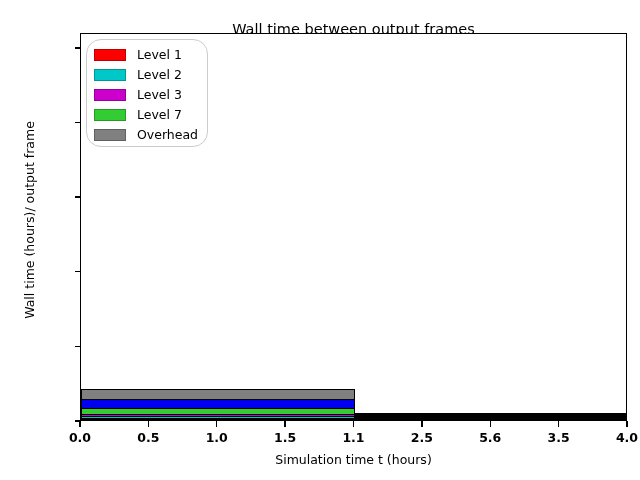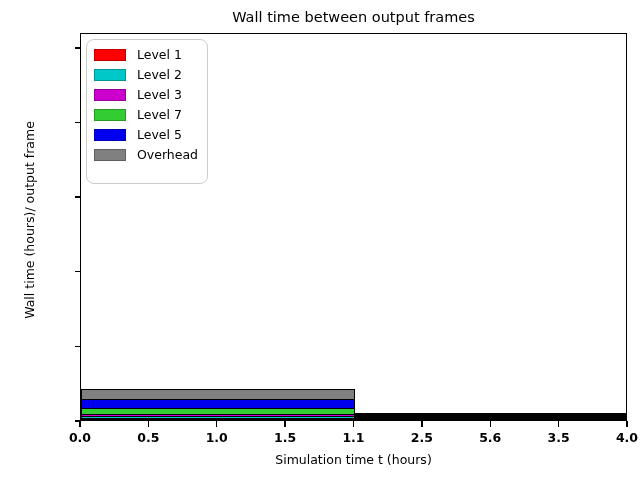--- a/index.html
+++ b/index.html
@@ -21,21 +21,21 @@
     position: absolute;
     left: 0; top: 0;
     width: 640px; height: 480px;
     background: #ffffff;
   }
 
   
   #chart-title {
     position: absolute;
     left: 80px;
-    top: 8px;
+    top: 20px;
     width: 547px;
     text-align: center;
     font-size: 14.5px;
     line-height: 18px;
     color: #000000;
     white-space: nowrap;
   }
 
   
   #axes {
@@ -144,22 +144,22 @@
     white-space: nowrap;
   }
 
   
   #legend {
     position: absolute;
     left: 86px;
     top: 39px;
     background: #ffffff;
     border: 1px solid #cccccc;
-    border-radius: 8px;
-    padding: 5px 9px 18px 7px;
+    border-radius: 15px;
+    padding: 5px 9px 1px 7px;
     box-sizing: border-box;
   }
   .legend-row {
     display: flex;
     align-items: center;
     height: 20px;
   }
   .legend-swatch {
     width: 32px;
     height: 12px;
@@ -277,22 +277,18 @@
       </div>
       <div class="legend-row">
         <div class="legend-swatch" style="background: rgb(204, 0, 204);"></div>
         <div class="legend-text">Level 3</div>
       </div>
       <div class="legend-row">
         <div class="legend-swatch" style="background: rgb(51, 204, 51);"></div>
         <div class="legend-text">Level 7</div>
       </div>
       <div class="legend-row">
-        <div class="legend-swatch" style="background: rgb(0, 0, 238);"></div>
-        <div class="legend-text">Level 5</div>
-      </div>
-      <div class="legend-row">
         <div class="legend-swatch" style="background: rgb(128, 128, 128);"></div>
         <div class="legend-text">Overhead</div>
       </div>
     </div>
 
 </div>
 
 </body></html>

